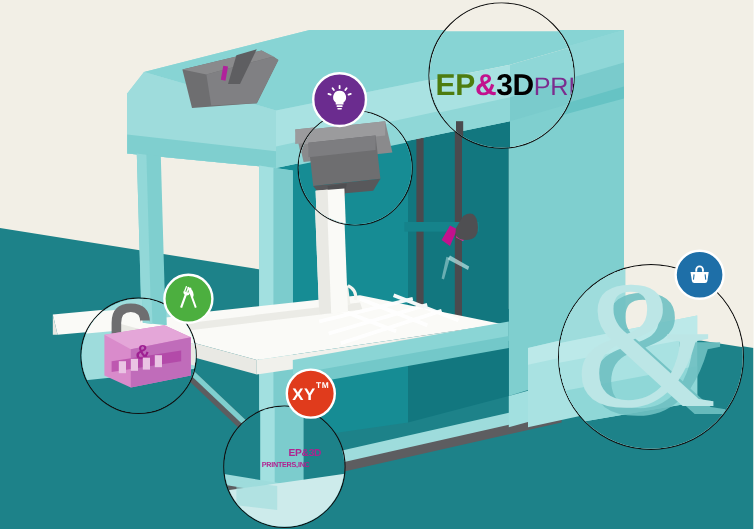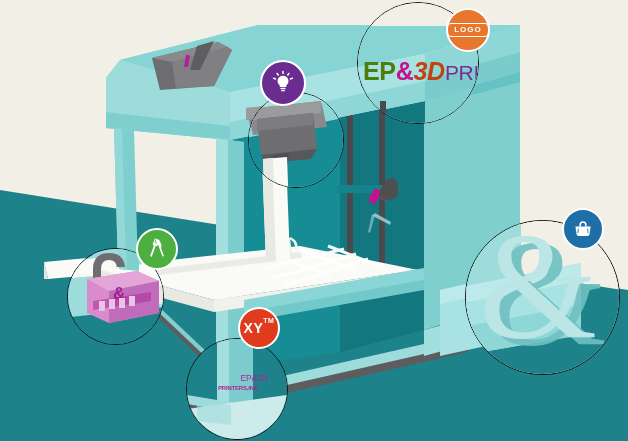--- a/index.html
+++ b/index.html
@@ -68,21 +68,21 @@
     white-space: nowrap;
     line-height: 1;
   }
   .wordmark-big .thin { font-weight: normal; }
   .wordmark-small {
     position: absolute;
     text-align: center;
     white-space: nowrap;
     line-height: 1.15;
   }
-  .wordmark-small .l1 { font-size: 8.5px; font-weight: normal; letter-spacing: -.2px; padding-left: 32px; }
+  .wordmark-small .l1 { font-size: 8.5px; font-weight: bold; letter-spacing: -.2px; padding-left: 32px; }
   .wordmark-small .l2 { font-size: 6px; font-weight: bold; letter-spacing: -.2px; display:block; }
 </style>
 </head>
 <body>
 
 <div id="stage">
 
   <div id="scene">
     <svg width="628" height="441" viewBox="0 0 628 441" xmlns="http://www.w3.org/2000/svg">
 
@@ -224,21 +224,21 @@
         <polygon points="120,60 258,25 520,25 424,53 230,92" fill="#87D4D4"></polygon>
         <polygon points="230,92 424,53 424,100 230,140" fill="#A9E2E2"></polygon>
         <polygon points="230,122 424,80 424,100 230,140" fill="#8FD7D7"></polygon>
         <polygon points="424,53 520,25 520,60 424,88" fill="#8FD7D7"></polygon>
         <polygon points="424,80 520,52 520,72 424,100" fill="#7ACBCC"></polygon>
         <rect x="347" y="105" width="6" height="60" fill="#4A4A4E"></rect>
         <rect x="379" y="100" width="6" height="60" fill="#4A4A4E"></rect>
       </svg>
     </div>
     <div class="wordmark-big" style="left:5px; top:56px;">
-      <span style="color:#4d7c0f;">EP</span><span style="color:#C2128D;">&amp;</span><span style="color:#c2410c;font-style:italic;">3D</span><span class="thin" style="color:#7B2D8E; font-size:21px;">PRINTER</span>
+      <span style="color:#4d7c0f;">EP</span><span style="color:#C2128D;">&amp;</span><span style="color:#000000;">3D</span><span class="thin" style="color:#7B2D8E; font-size:21px;">PRINTER</span>
     </div>
   </div>
 
   <div class="callout" style="left:248px; top:92px; width:96px; height:96px;">
     <div class="inner" style="transform: translate(-248px,-92px);">
       <svg width="628" height="441" viewBox="0 0 628 441" xmlns="http://www.w3.org/2000/svg">
         <rect x="0" y="0" width="628" height="441" fill="#9EDCDC"></rect>
         <polygon points="230,92 424,53 424,100 230,140" fill="#A9E2E2"></polygon>
         <polygon points="230,122 424,80 424,100 230,140" fill="#8FD7D7"></polygon>
         <polygon points="230,140 424,100 424,352 230,368" fill="#168C94"></polygon>
@@ -312,23 +312,20 @@
         <polygon points="440,290 580,262 580,280 440,306" fill="#BCE9E9"></polygon>
         <polygon points="440,330 580,304 580,334 440,358" fill="#8FD7D7"></polygon>
         <g transform="translate(484,232)">
           <text x="4" y="112" font-family="Liberation Serif, serif" font-size="152" fill="#6FC0C2" opacity=".9">&amp;</text>
           <text x="-6" y="105" font-family="Liberation Serif, serif" font-size="152" fill="#BCE6E6">&amp;</text>
         </g>
       </svg>
     </div>
   </div>
 
-  <div class="badge" style="left:446px; top:8px; width:44px; height:44px; background:#E8762C;">
-    <span class="logo-chip">LOGO</span>
-  </div>
 
   <div class="badge" style="left:260px; top:60px; width:46px; height:46px; background:#6B2C8F;">
     <svg width="26" height="26" viewBox="0 0 24 24">
       <g stroke="#ffffff" stroke-width="1.4" stroke-linecap="round" fill="none">
         <path d="M12 3.2 L12 1.4"></path>
         <path d="M7.6 4.6 L6.6 3.2"></path>
         <path d="M16.4 4.6 L17.4 3.2"></path>
         <path d="M5.1 8.2 L3.4 7.6"></path>
         <path d="M18.9 8.2 L20.6 7.6"></path>
       </g>

